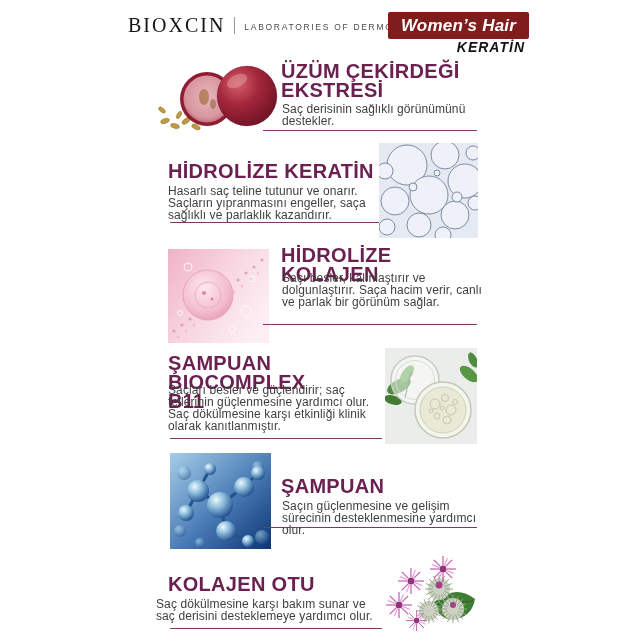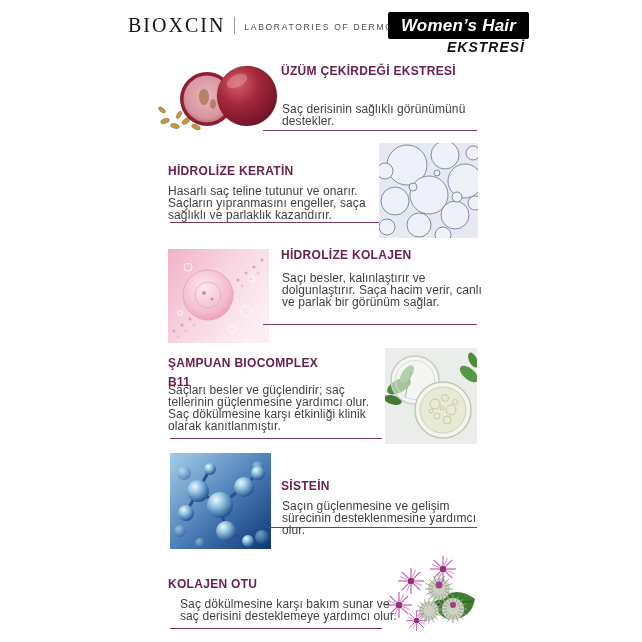--- a/index.html
+++ b/index.html
@@ -4,45 +4,45 @@
 <style>
   html,body{margin:0;padding:0;}
   body{width:642px;height:642px;background:#ffffff;font-family:"Liberation Sans","DejaVu Sans",sans-serif;overflow:hidden;}
   .page{position:relative;width:642px;height:486px;background:#fff;}
 
   
   .logo-row{position:absolute;left:128px;top:14px;display:flex;align-items:center;gap:9px;}
   .logo-text{font-family:"Liberation Serif","DejaVu Serif",serif;font-size:20px;letter-spacing:2px;color:#141414;}
   .logo-divider{width:1px;height:17px;background:#9a9a9a;}
   .logo-tagline{font-size:8.5px;letter-spacing:1.7px;color:#4a4a4a;padding-top:2px;}
-  .badge{position:absolute;left:388px;top:12px;width:141px;height:27px;background:#000000;border-radius:2px;display:flex;align-items:center;justify-content:center;}
+  .badge{position:absolute;left:388px;top:12px;width:141px;height:27px;background:#7f1d1d;border-radius:2px;display:flex;align-items:center;justify-content:center;}
   .badge-label{color:#ffffff;font-style:italic;font-weight:bold;font-size:17px;letter-spacing:.2px;white-space:nowrap;}
   .badge-sub{position:absolute;left:388px;top:39px;width:137px;text-align:right;font-style:italic;font-weight:bold;font-size:14px;letter-spacing:1px;color:#141414;}
 
   
-  .sec-title{position:absolute;font-weight:bold;color:#6b2150;font-size:12px;line-height:19px;letter-spacing:.3px;}
+  .sec-title{position:absolute;font-weight:bold;color:#6b2150;font-size:20px;line-height:19px;letter-spacing:.3px;}
   .sec-desc{position:absolute;color:#3e3e3e;font-size:12px;line-height:12px;letter-spacing:.1px;}
   .sep{position:absolute;height:1px;background:#7d3a5f;}
   .illus{position:absolute;display:block;}
   svg{display:block;}
 </style>
 </head>
 <body>
 
 <div class="page">
 
   <div class="logo-row">
     <span class="logo-text">BIOXCIN</span>
     <span class="logo-divider"></span>
     <span class="logo-tagline">LABORATORIES OF DERMOCOSMETIC</span>
   </div>
   <div class="badge">
     <span class="badge-label">Women’s Hair</span>
   </div>
-  <div class="badge-sub">EKSTRESİ</div>
+  <div class="badge-sub">KERATİN</div>
 
   <svg class="illus" style="left:155px;top:63px" width="126" height="73" viewBox="0 0 126 73">
     <defs>
       <radialGradient id="gGrape" cx="35%" cy="30%" r="75%">
           <stop offset="0%" stop-color="#d4606e"></stop>
           <stop offset="45%" stop-color="#a5283c"></stop>
           <stop offset="100%" stop-color="#701226"></stop>
         </radialGradient>
       <radialGradient id="gFlesh" cx="50%" cy="45%" r="65%">
           <stop offset="0%" stop-color="#e9b6bb"></stop>
@@ -223,21 +223,21 @@
         <circle cx="50" cy="52" r="13"></circle>
         <circle cx="74" cy="34" r="10"></circle>
       <circle cx="56" cy="78" r="10"></circle>
         <circle cx="16" cy="60" r="8"></circle>
         <circle cx="88" cy="20" r="7"></circle>
       <circle cx="78" cy="88" r="6"></circle>
         <circle cx="40" cy="16" r="6"></circle>
     </g>
   </svg>
   <div>
-    <div class="sec-title" style="left:281px;top:477px;width:200px">SİSTEİN</div>
+    <div class="sec-title" style="left:281px;top:477px;width:200px">ŞAMPUAN</div>
     <div class="sec-desc" style="left:282px;top:500px;width:205px">Saçın güçlenmesine ve gelişim sürecinin desteklenmesine yardımcı olur.</div>
     <div class="sep" style="left:263px;top:527px;width:214px"></div>
   </div>
 
   <svg class="illus" style="left:383px;top:555px" width="97" height="86" viewBox="0 0 97 86">
     <defs>
       <g id="burrShape">
         <circle r="11" fill="#ccd2c3"></circle>
         <g stroke="#97a28b" stroke-width="1">
           <line x1="6" y1="0" x2="14" y2="0"></line>
@@ -285,17 +285,17 @@
     <use href="#burrShape" x="46" y="56" transform="scale(0.9) translate(5 6)"></use>
     <circle cx="56" cy="30" r="3.5" fill="#a23f85"></circle>
     <circle cx="70" cy="50" r="3" fill="#a23f85"></circle>
     <use href="#spikeBurst" x="28" y="26"></use>
     <use href="#spikeBurst" x="16" y="50"></use>
     <use href="#spikeBurst" x="60" y="14"></use>
     <use href="#spikeBurst" x="34" y="66" transform="scale(0.8) translate(8 16)"></use>
   </svg>
   <div>
     <div class="sec-title" style="left:168px;top:575px;width:210px">KOLAJEN OTU</div>
-    <div class="sec-desc" style="left:180px;top:598px;width:218px">Saç dökülmesine karşı bakım sunar ve saç derisini desteklemeye yardımcı olur.</div>
+    <div class="sec-desc" style="left:156px;top:598px;width:218px">Saç dökülmesine karşı bakım sunar ve saç derisini desteklemeye yardımcı olur.</div>
     <div class="sep" style="left:170px;top:628px;width:212px"></div>
   </div>
 
 </div>
 
 </body></html>

